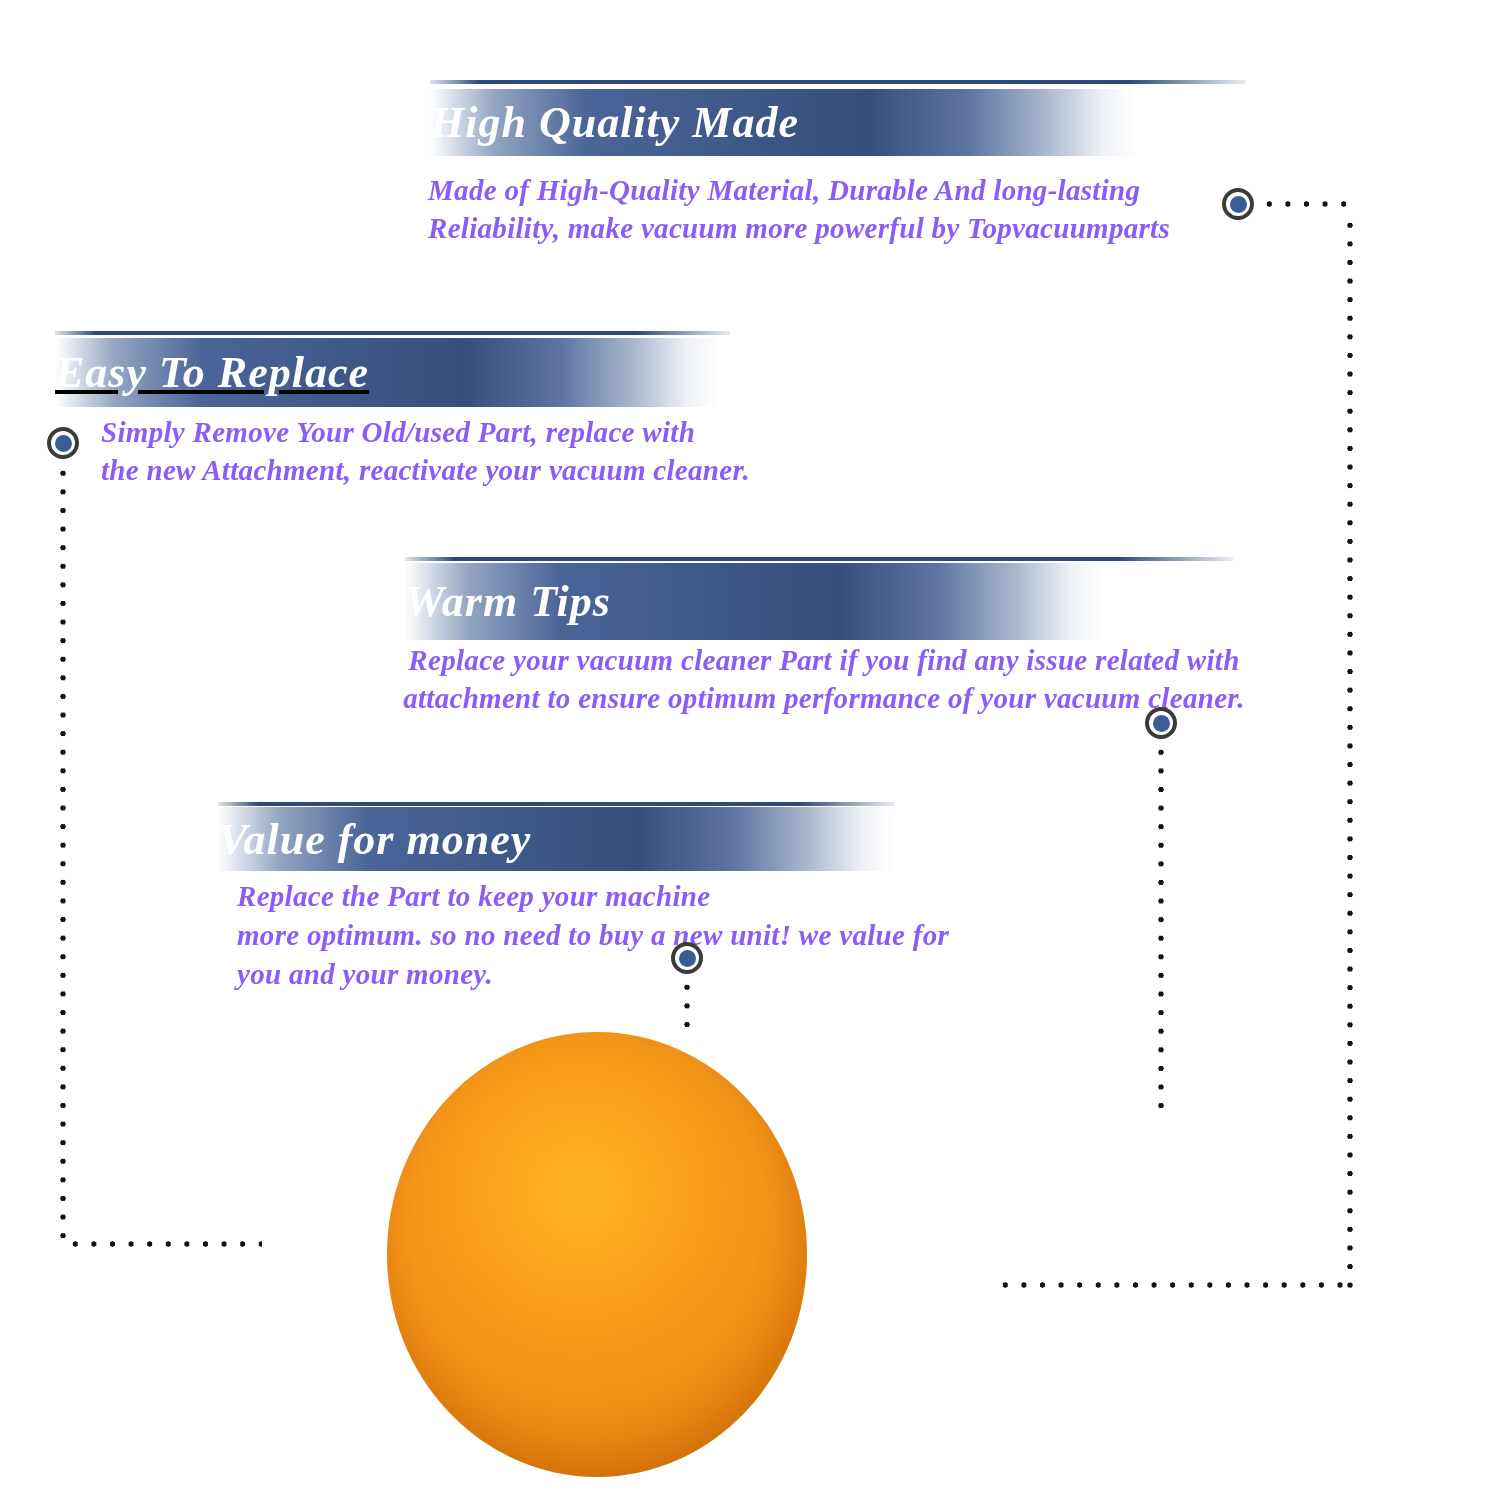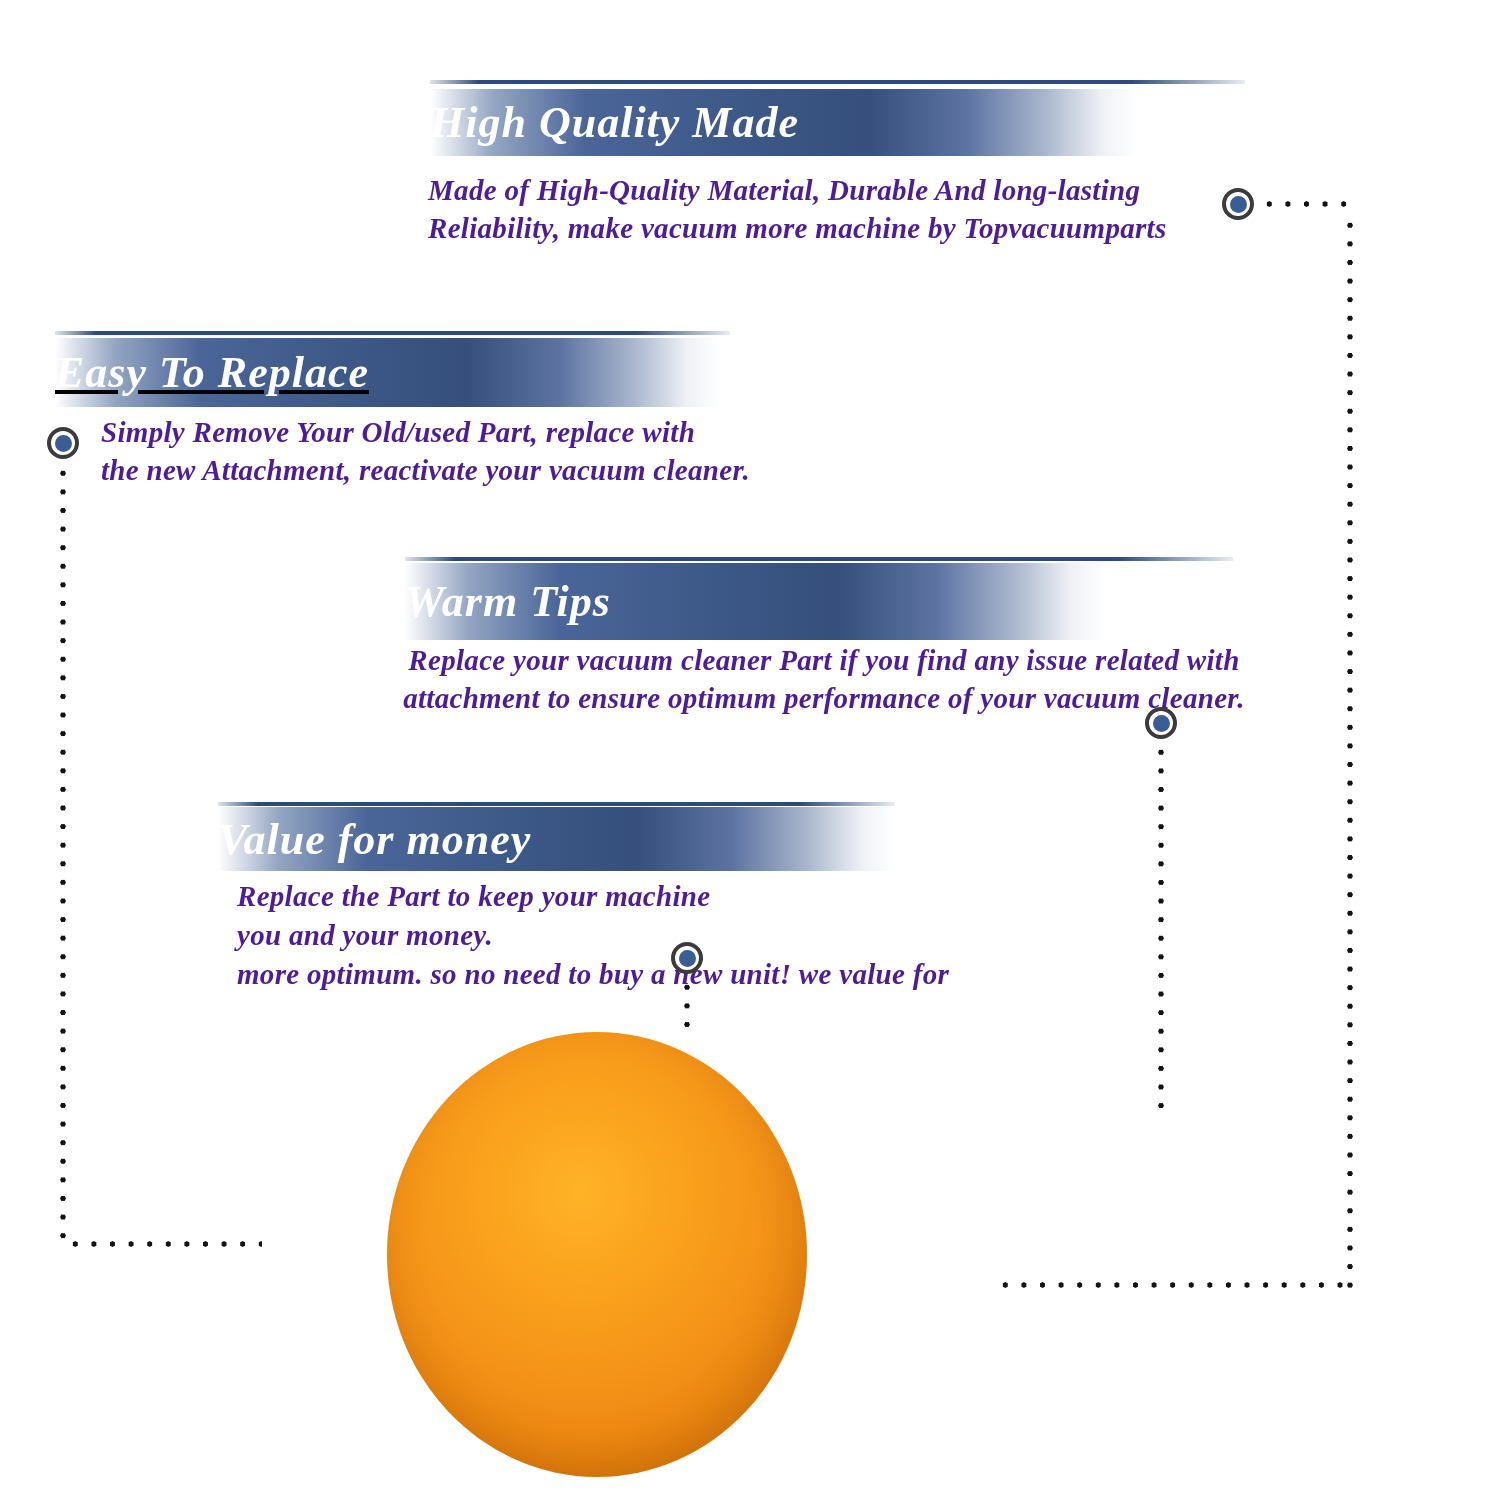--- a/index.html
+++ b/index.html
@@ -31,21 +31,21 @@
     color: #ffffff;
     font-size: 44px;
     font-weight: bold;
     font-style: italic;
     letter-spacing: 1px;
     white-space: nowrap;
   }
   
   .para {
     position: absolute;
-    color: #4c1d95;
+    color: #8b5cf6;
     font-size: 29px;
     font-weight: bold;
     font-style: italic;
     line-height: 38px;
     letter-spacing: 0.3px;
   }
   .para.centered { text-align: center; }
   .para .pline { white-space: nowrap; }
   .para.centered .pline { white-space: nowrap; }
   
@@ -99,21 +99,21 @@
 <body>
 
 <div id="canvas">
 
   <div class="banner-line" style="left:430px; top:80px; width:815px;"></div>
   <div class="banner" style="left:430px; top:89px; width:707px; height:67px;">
     <div class="banner-title">High Quality Made</div>
   </div>
   <div class="para" style="left:428px; top:171px;">
     <div class="pline">Made of  High-Quality Material, Durable And long-lasting</div>
-    <div class="pline">Reliability, make vacuum more machine by Topvacuumparts</div>
+    <div class="pline">Reliability, make vacuum more powerful by Topvacuumparts</div>
   </div>
   <div class="marker" style="left:1222px; top:188px;">
     <div class="marker-dot"></div>
   </div>
   <div class="dots-h" style="left:1260px; top:201px; width:96px;"></div>
   <div class="dots-v" style="left:1347px; top:216px; height:1074px;"></div>
   <div class="dots-h" style="left:996px; top:1282px; width:358px;"></div>
 
   <div class="banner-line" style="left:55px; top:331px; width:675px;"></div>
   <div class="banner" style="left:55px; top:338px; width:665px; height:69px;text-decoration:underline;">
@@ -141,22 +141,22 @@
     <div class="marker-dot"></div>
   </div>
   <div class="dots-v" style="left:1158px; top:743px; height:366px;"></div>
 
   <div class="banner-line" style="left:218px; top:802px; width:677px;"></div>
   <div class="banner" style="left:218px; top:807px; width:677px; height:64px;">
     <div class="banner-title">Value for money</div>
   </div>
   <div class="para" style="left:237px; top:877px; line-height:39px;">
     <div class="pline">Replace the Part to keep your machine</div>
+    <div class="pline">more optimum. so no need to buy a new unit! we value for</div>
     <div class="pline">you and your money.</div>
-    <div class="pline">more optimum. so no need to buy a new unit! we value for</div>
   </div>
   <div class="marker" style="left:671px; top:942px;">
     <div class="marker-dot"></div>
   </div>
   <div class="dots-v" style="left:684px; top:978px; height:56px;"></div>
 
   <div class="ball"></div>
 
 </div>
 

